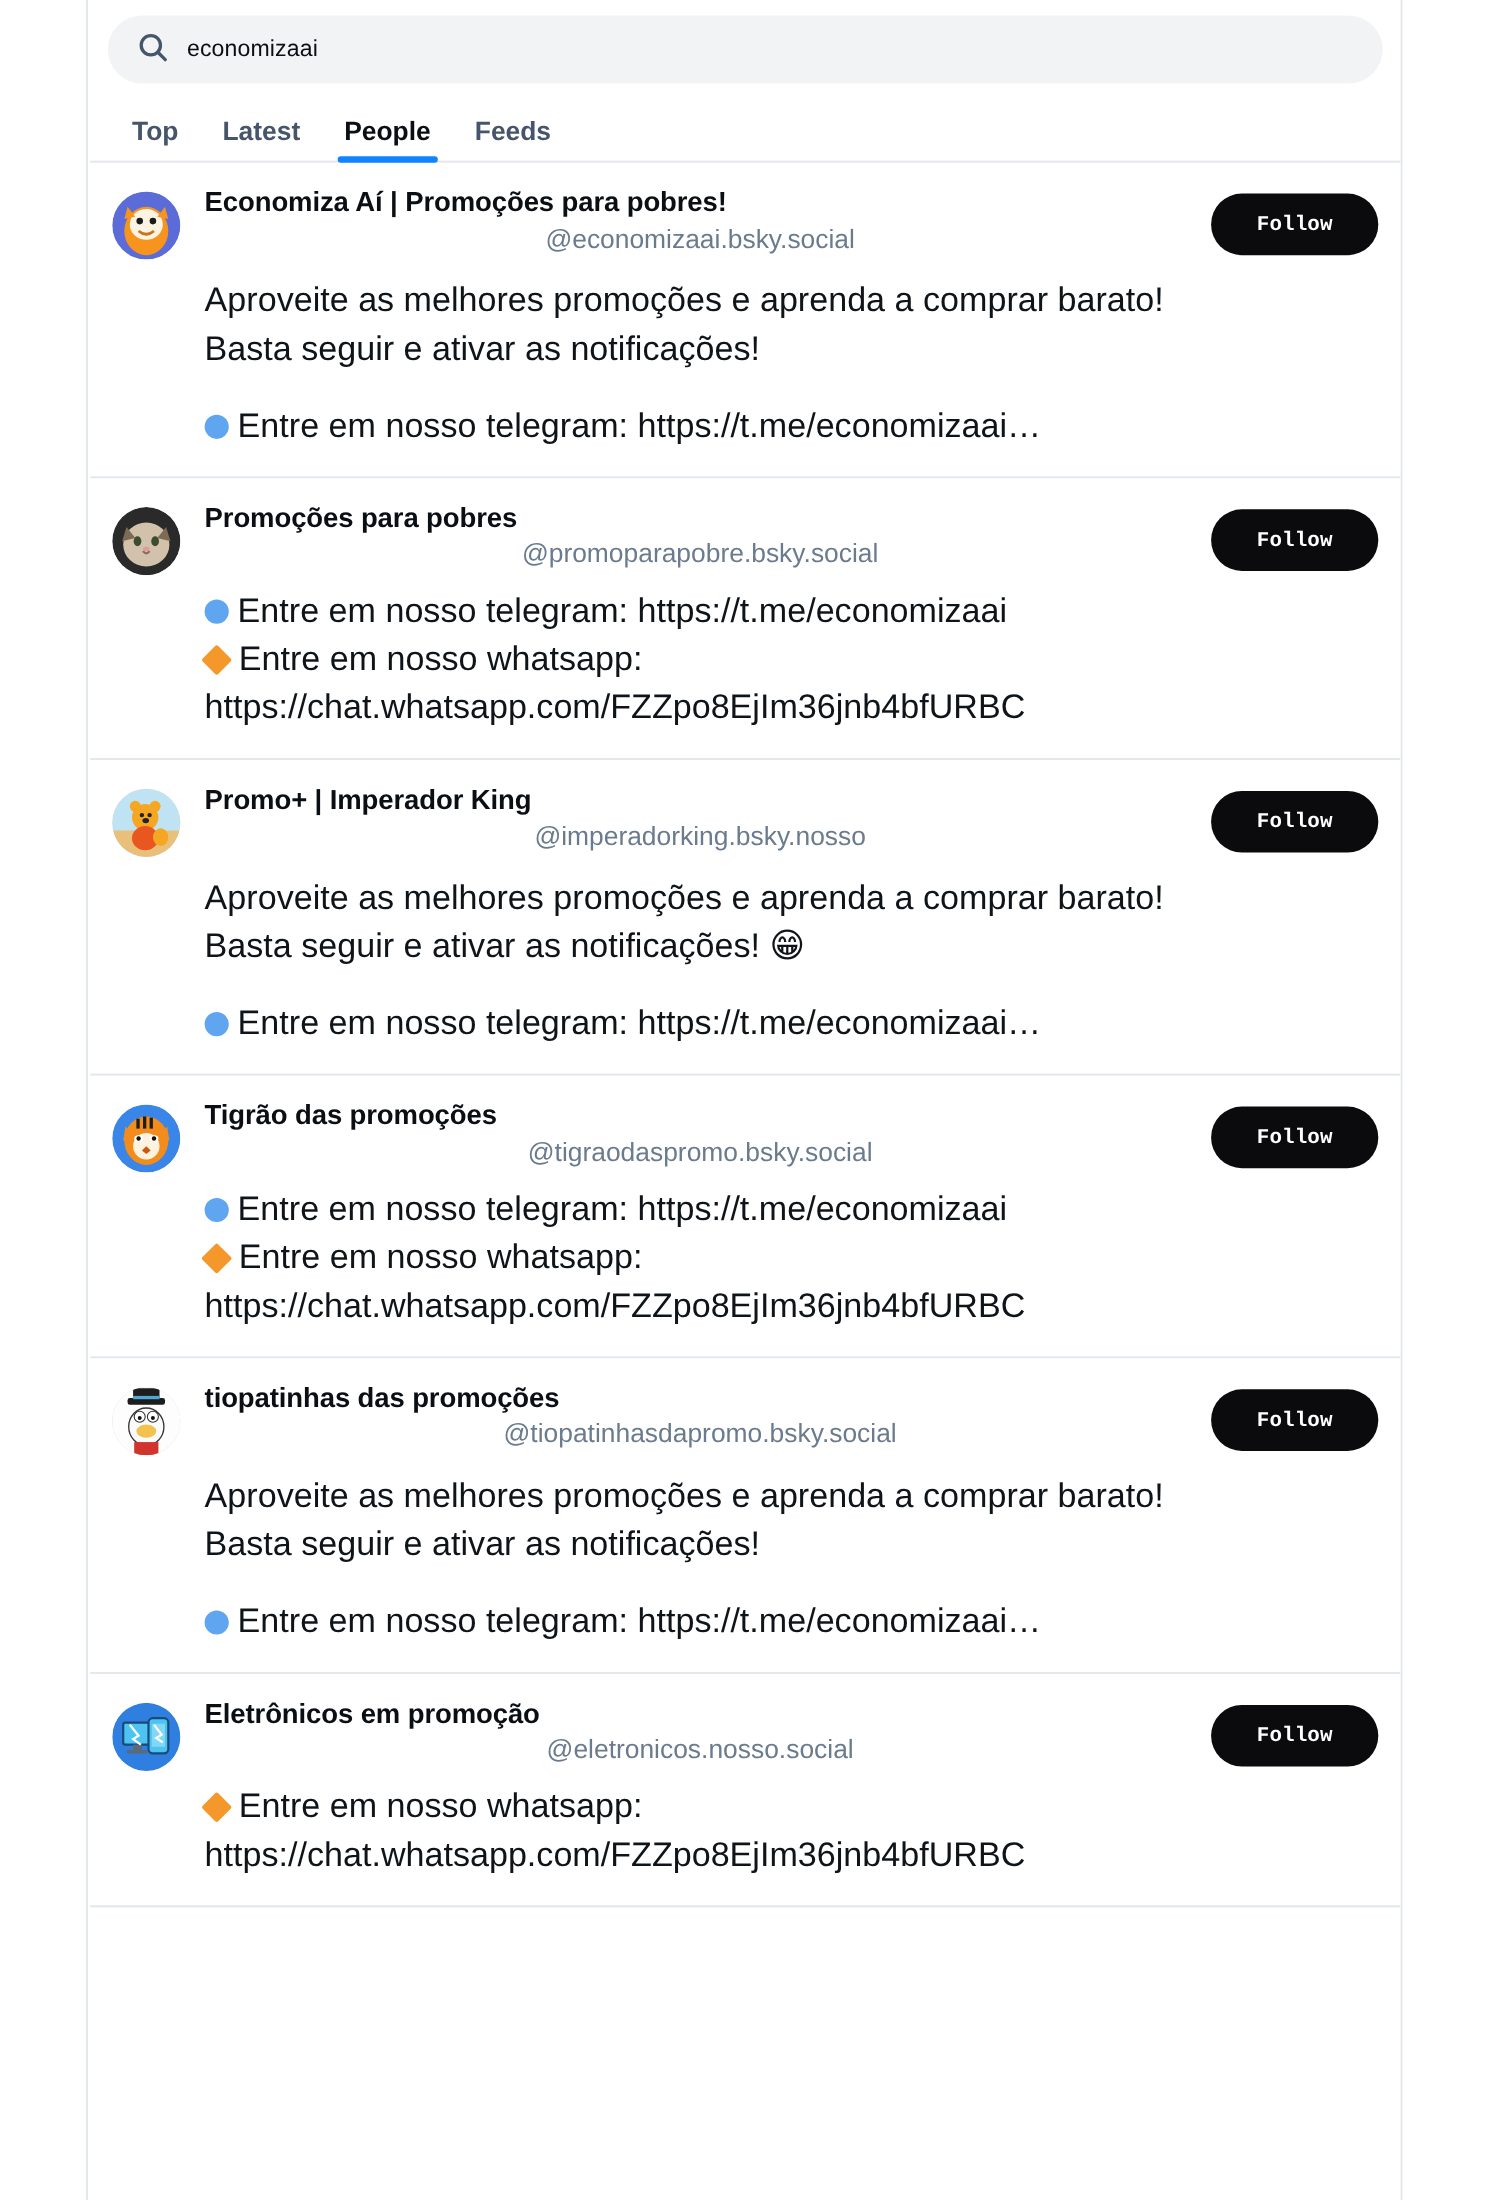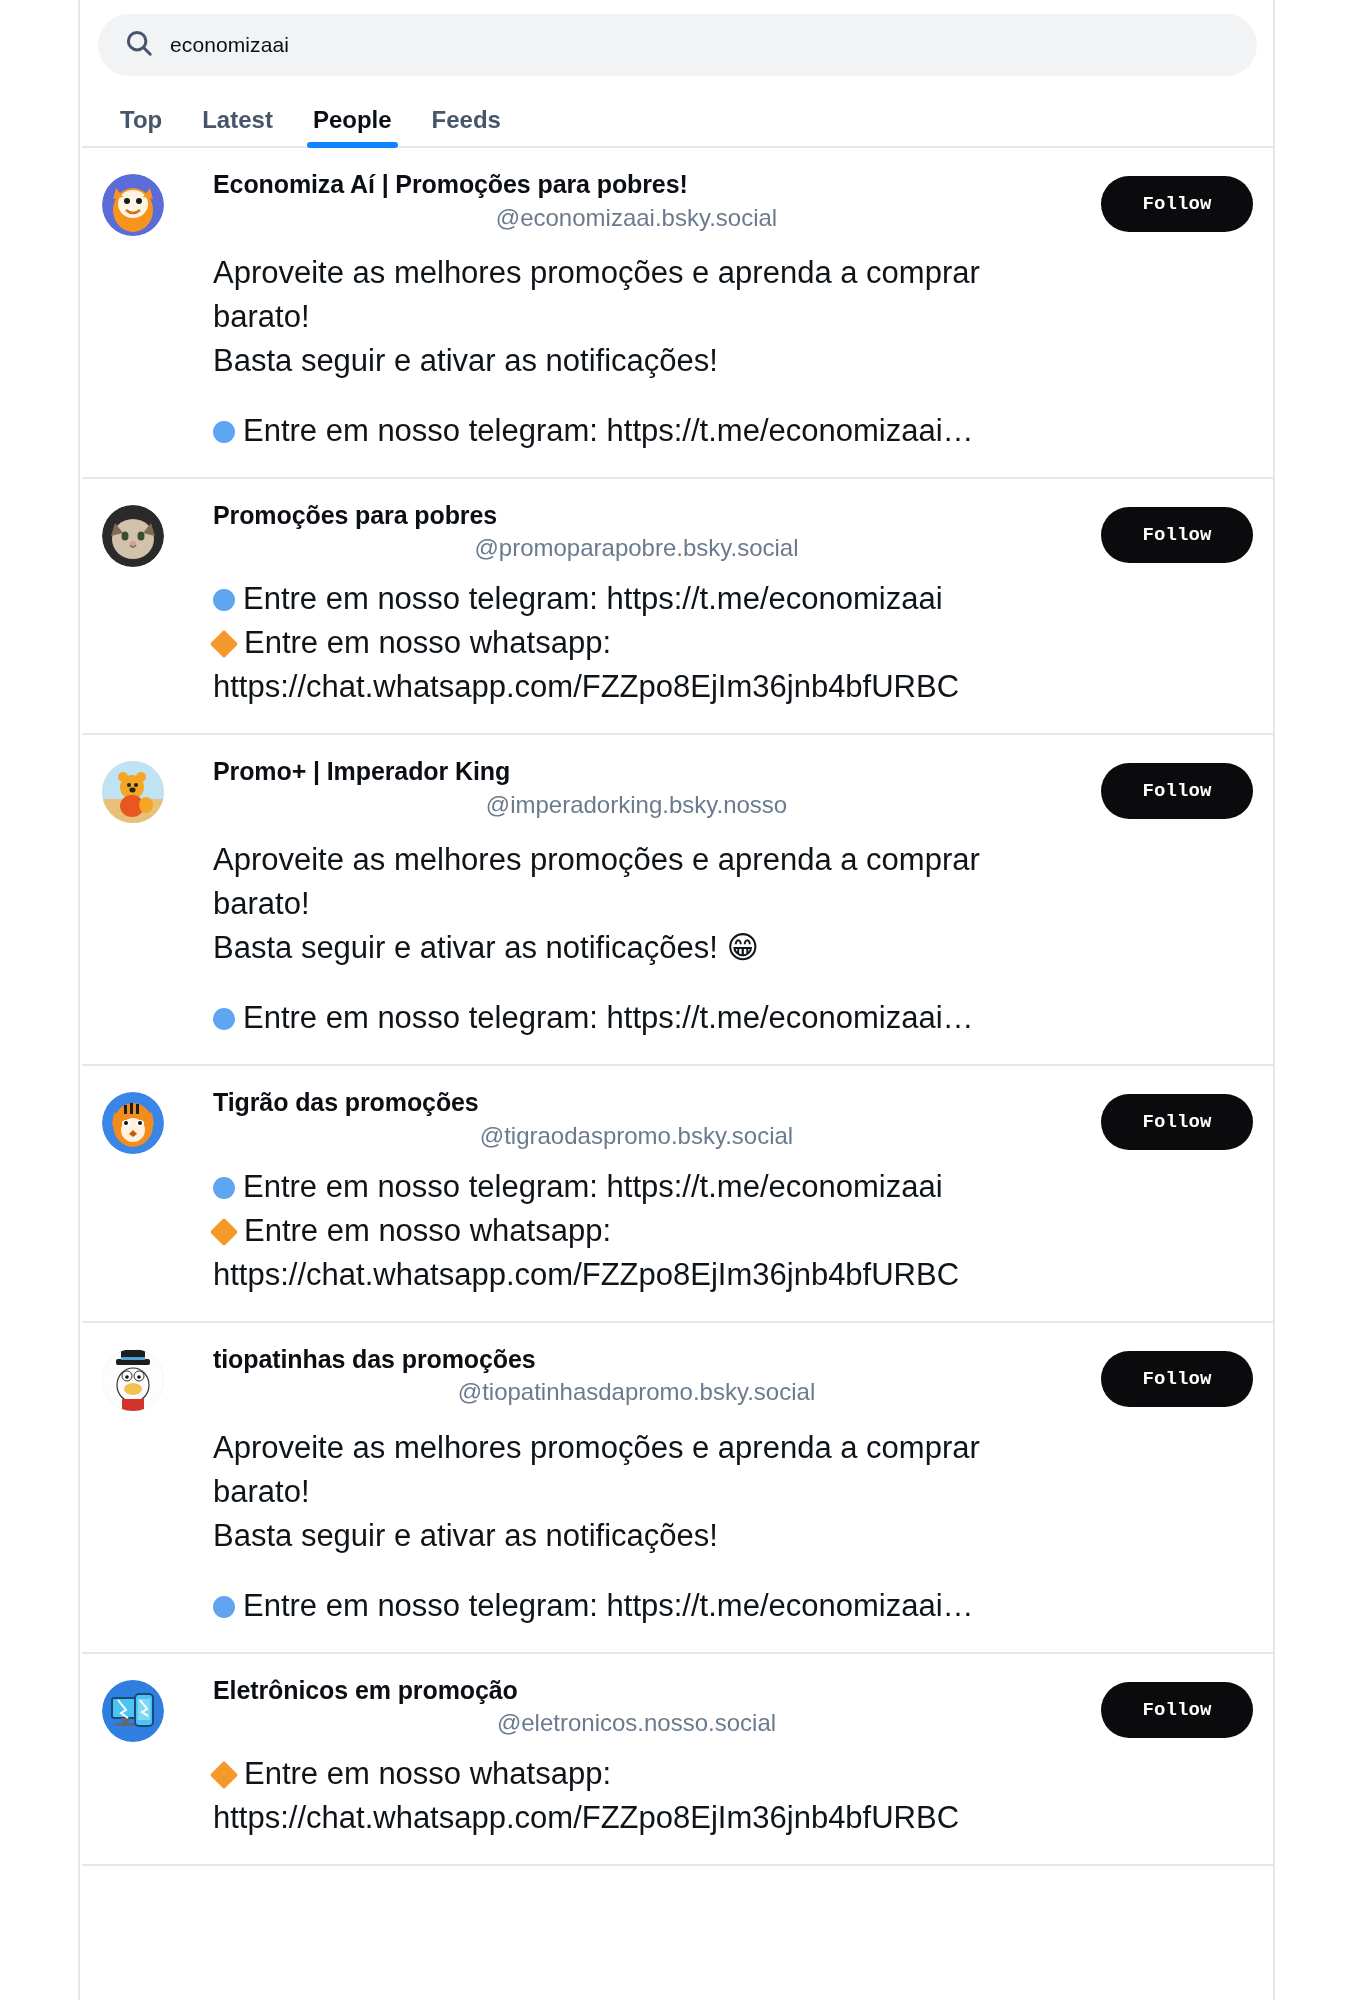--- a/index.html
+++ b/index.html
@@ -97,21 +97,20 @@
     border-radius: 3px;
   }
 
   
   .card {
     display: flex;
     align-items: flex-start;
     padding: 22px 20px 24px 20px;
     border-bottom: 2px solid #e4e8ed;
     background: #ffffff;
-    gap: 27px;
   }
   .avatar {
     flex: 0 0 auto;
     width: 62px; height: 62px;
     border-radius: 50%;
     margin-right: 22px;
     margin-top: 4px;
     overflow: hidden;
     background: #d8dde3;
   }

